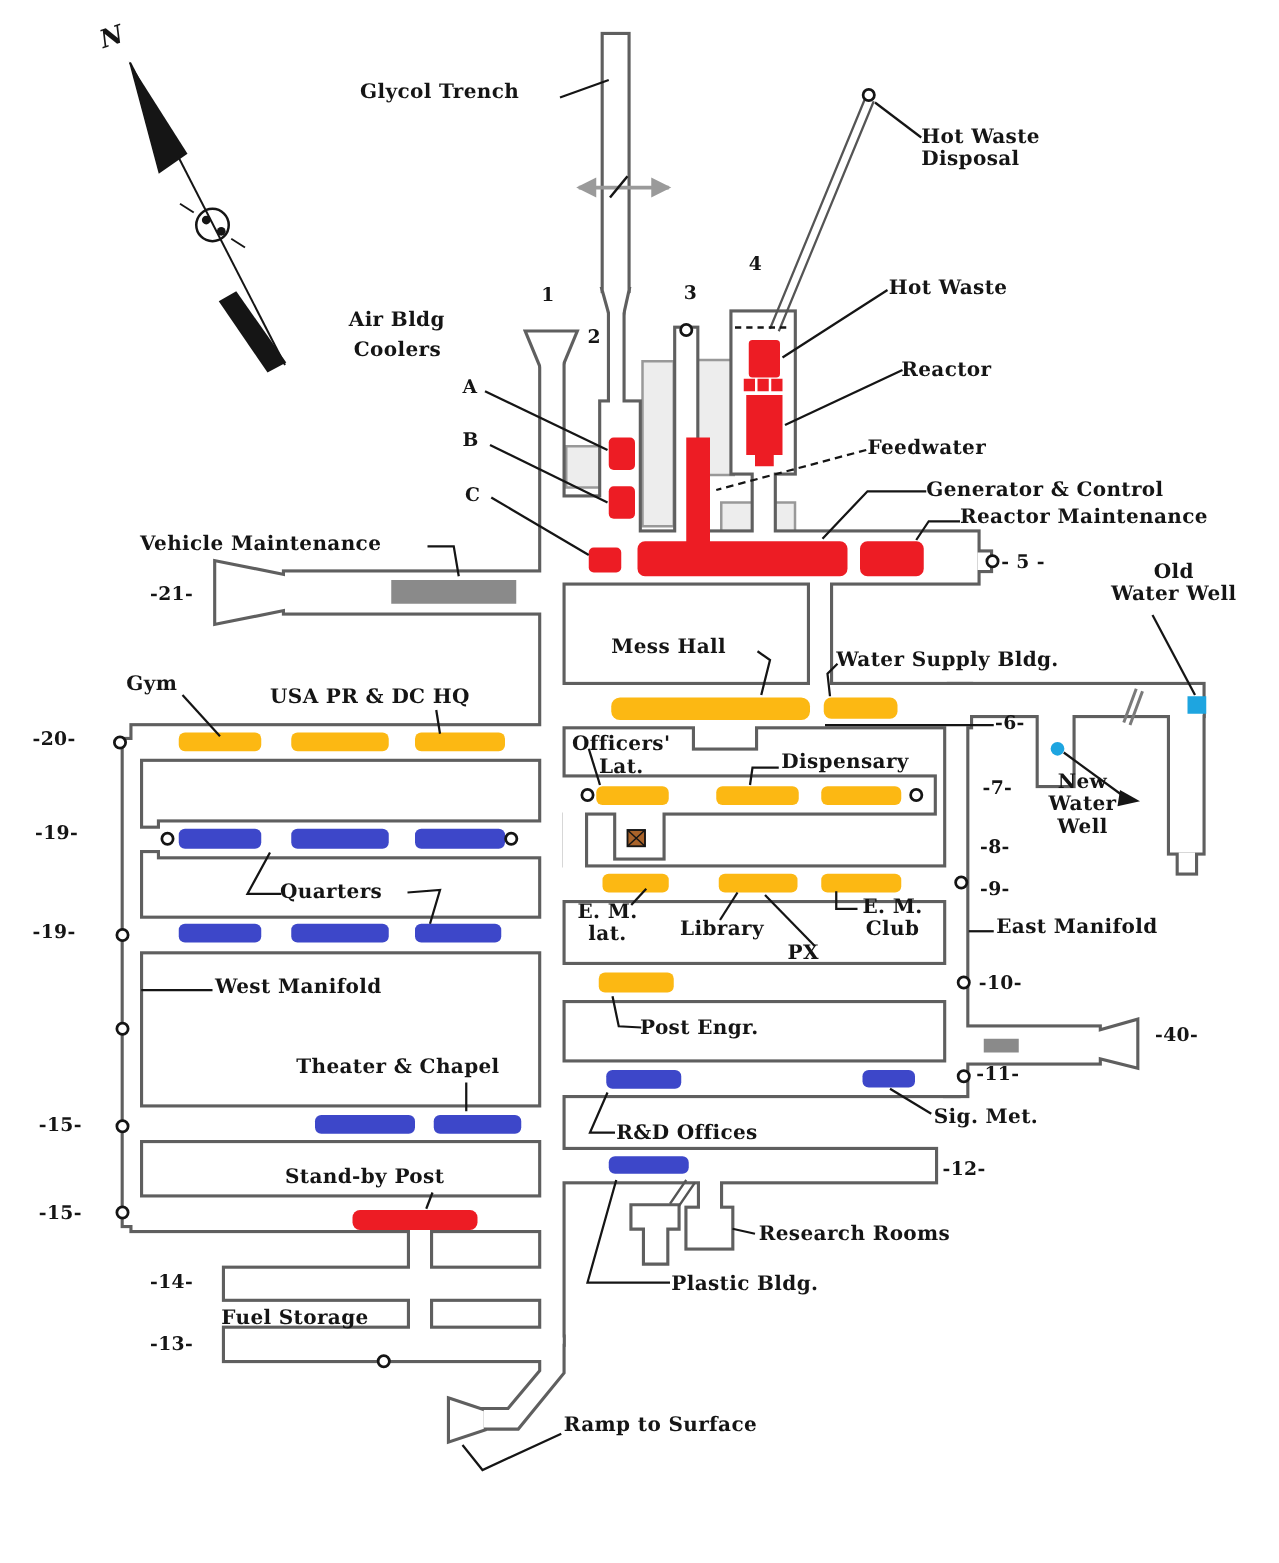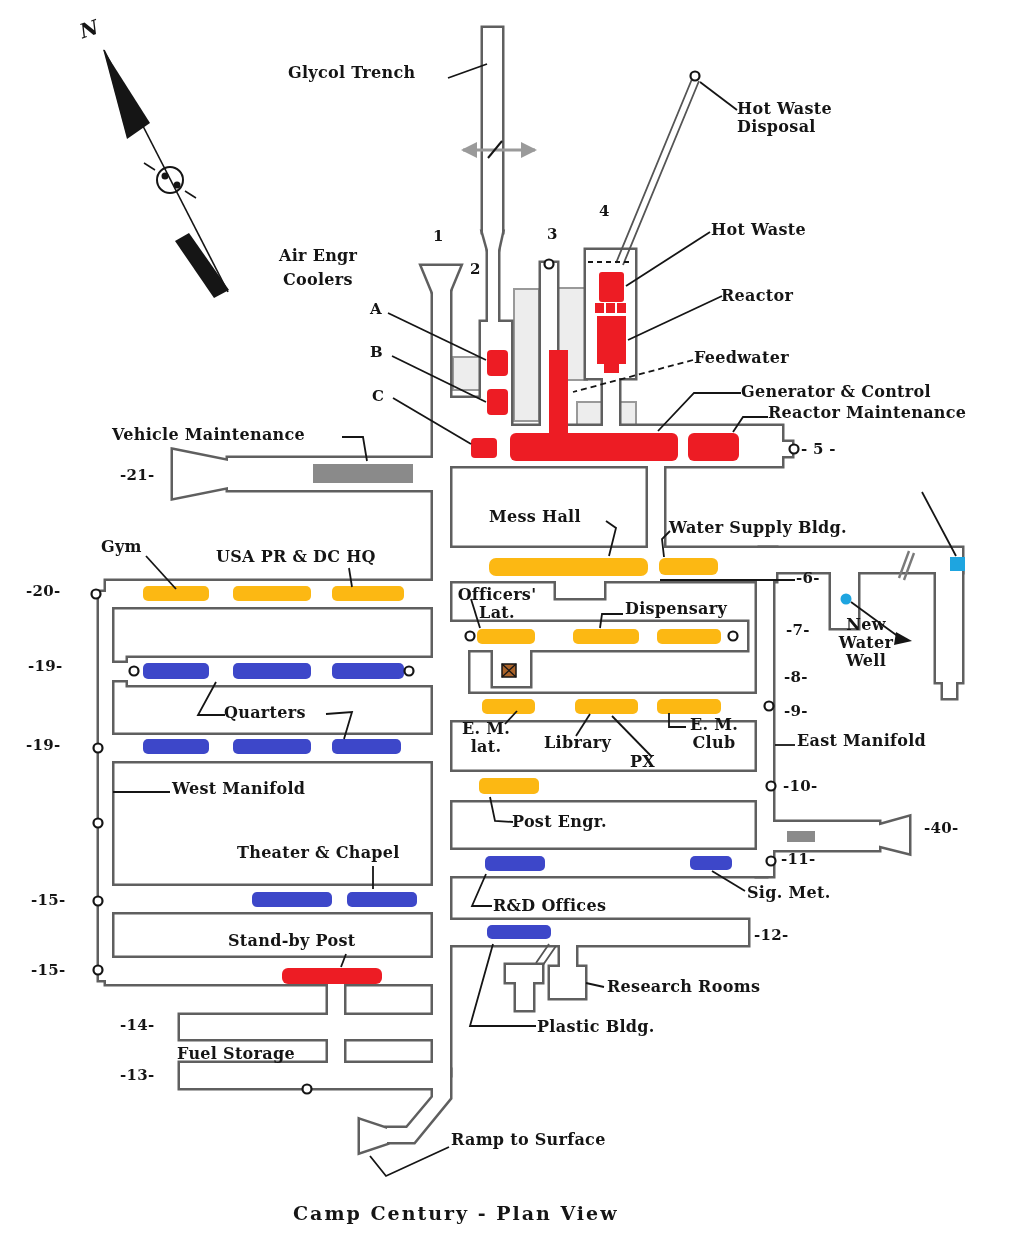--- a/index.html
+++ b/index.html
@@ -218,31 +218,33 @@
 <div id="labels">
   <div class="lbl north" style="left:80px;top:18px">N</div>
   <div class="lbl" style="left:288px;top:64px">Glycol Trench</div>
   <div class="lbl" style="left:737px;top:100px">Hot Waste
 Disposal</div>
   <div class="lbl num" style="left:433px;top:228px">1</div>
   <div class="lbl num" style="left:470px;top:261px">2</div>
   <div class="lbl num" style="left:547px;top:226px">3</div>
   <div class="lbl num" style="left:599px;top:203px">4</div>
   <div class="lbl" style="left:711px;top:221px">Hot Waste</div>
-  <div class="lbl" style="left:279px;top:247px">Air Engr</div>
+  <div class="lbl" style="left:279px;top:247px">Air Bldg</div>
   <div class="lbl u" style="left:283px;top:271px">Coolers</div>
   <div class="lbl" style="left:721px;top:287px">Reactor</div>
   <div class="lbl num" style="left:370px;top:301px">A</div>
   <div class="lbl num" style="left:370px;top:344px">B</div>
   <div class="lbl num" style="left:372px;top:388px">C</div>
   <div class="lbl" style="left:694px;top:349px">Feedwater</div>
   <div class="lbl" style="left:741px;top:383px">Generator &amp; Control</div>
   <div class="lbl" style="left:768px;top:404px">Reactor Maintenance</div>
   <div class="lbl" style="left:112px;top:426px">Vehicle Maintenance</div>
   <div class="lbl num" style="left:801px;top:441px">- 5 -</div>
+  <div class="lbl c" style="left:866px;top:448px;width:146px">Old
+Water Well</div>
   <div class="lbl num" style="left:120px;top:467px">-21-</div>
   <div class="lbl" style="left:489px;top:508px">Mess Hall</div>
   <div class="lbl" style="left:669px;top:519px">Water Supply Bldg.</div>
   <div class="lbl" style="left:101px;top:538px">Gym</div>
   <div class="lbl" style="left:216px;top:548px">USA PR &amp; DC HQ</div>
   <div class="lbl num" style="left:796px;top:570px">-6-</div>
   <div class="lbl num" style="left:26px;top:583px">-20-</div>
   <div class="lbl c" style="left:446px;top:586px;width:102px">Officers'
 Lat.</div>
   <div class="lbl" style="left:625px;top:600px">Dispensary</div>
@@ -273,16 +275,15 @@
   <div class="lbl" style="left:493px;top:897px">R&amp;D Offices</div>
   <div class="lbl" style="left:228px;top:932px">Stand-by Post</div>
   <div class="lbl num" style="left:754px;top:927px">-12-</div>
   <div class="lbl num" style="left:31px;top:962px">-15-</div>
   <div class="lbl" style="left:607px;top:978px">Research Rooms</div>
   <div class="lbl num" style="left:120px;top:1017px">-14-</div>
   <div class="lbl" style="left:537px;top:1018px">Plastic Bldg.</div>
   <div class="lbl" style="left:177px;top:1045px">Fuel Storage</div>
   <div class="lbl num" style="left:120px;top:1067px">-13-</div>
   <div class="lbl" style="left:451px;top:1131px">Ramp to Surface</div>
-  <div class="lbl cap" style="left:293px;top:1203px">Camp Century - Plan View</div>
 </div>
 
 </div>
 
 </body></html>

